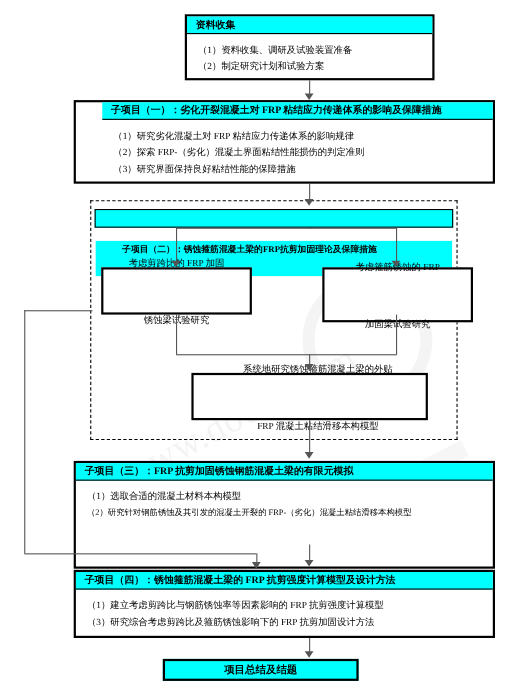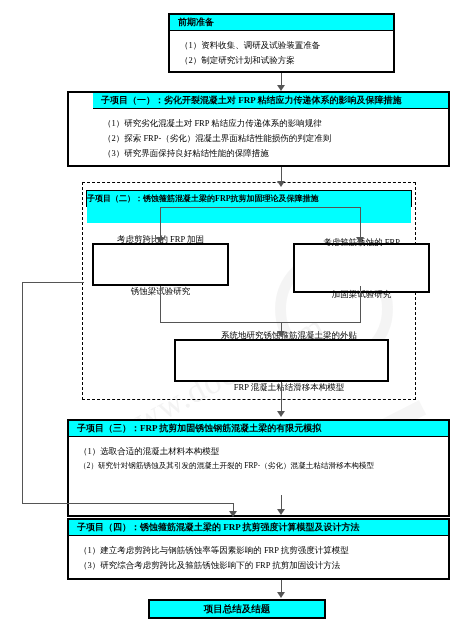--- a/index.html
+++ b/index.html
@@ -151,21 +151,21 @@
 
 <div id="canvas">
 
   <div class="wm">
     <div class="wm-ring"></div>
     <div class="wm-bar"></div>
     <div class="wm-text">www.docin.com</div>
   </div>
 
   <div class="box" style="left:168px; top:13px; width:227px; height:60px;">
-    <div class="hdr">前期准备</div>
+    <div class="hdr">资料收集</div>
     <div class="body-list">
       <div class="item">（1）资料收集、调研及试验装置准备</div>
       <div class="item">（2）制定研究计划和试验方案</div>
     </div>
   </div>
 
   <div class="vline" style="left:281px; top:73px; height:14px;"></div>
   <div class="arrow-down" style="left:277px; top:85px;"></div>
 
   <div class="box" style="left:67px; top:91px; width:383px; height:76px;padding-left:24px;">
@@ -176,21 +176,21 @@
       <div class="item">（3）研究界面保持良好粘结性能的保障措施</div>
     </div>
   </div>
 
   <div class="vline" style="left:281px; top:167px; height:16px;"></div>
   <div class="arrow-down" style="left:277px; top:181px;"></div>
 
   <div class="dashed" style="left:82px; top:182px; width:334px; height:218px;"></div>
 
   <div class="box" style="left:86px; top:190px; width:326px; height:17px; border:1px solid #000000; background:#00ffff;">
-    <div class="hdr" style="border-bottom:none; height:32px; line-height:15px; font-size:8px; padding-left:0;">子项目（二）：锈蚀箍筋混凝土梁的FRP抗剪加固理论及保障措施</div>
+    <div class="hdr" style="border-bottom:none; height:32px; line-height:15px; font-size:8px; padding-left:24px;margin-top:28px;">子项目（二）：锈蚀箍筋混凝土梁的FRP抗剪加固理论及保障措施</div>
   </div>
 
   <div class="hline" style="left:160px; top:207px; width:200px;"></div>
   <div class="vline" style="left:281px; top:207px; height:1px;"></div>
   <div class="vline" style="left:160px; top:207px; height:32px;"></div>
   <div class="arrow-down" style="left:156px; top:237px;"></div>
   <div class="vline" style="left:360px; top:207px; height:32px;"></div>
   <div class="arrow-down" style="left:356px; top:237px;"></div>
 
   <div class="plainbox" style="left:92px; top:243px; width:137px; height:43px;">

